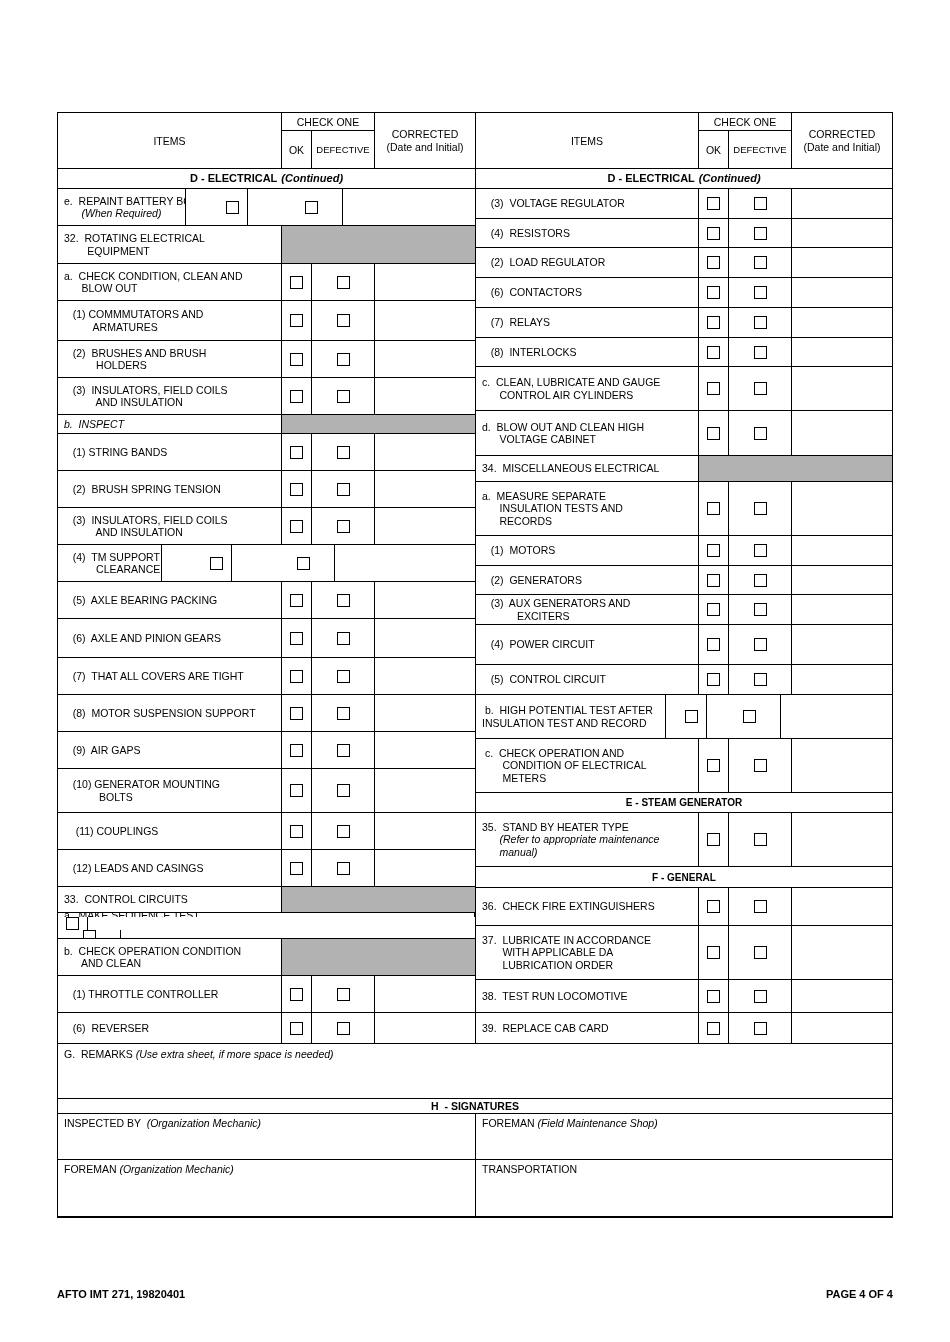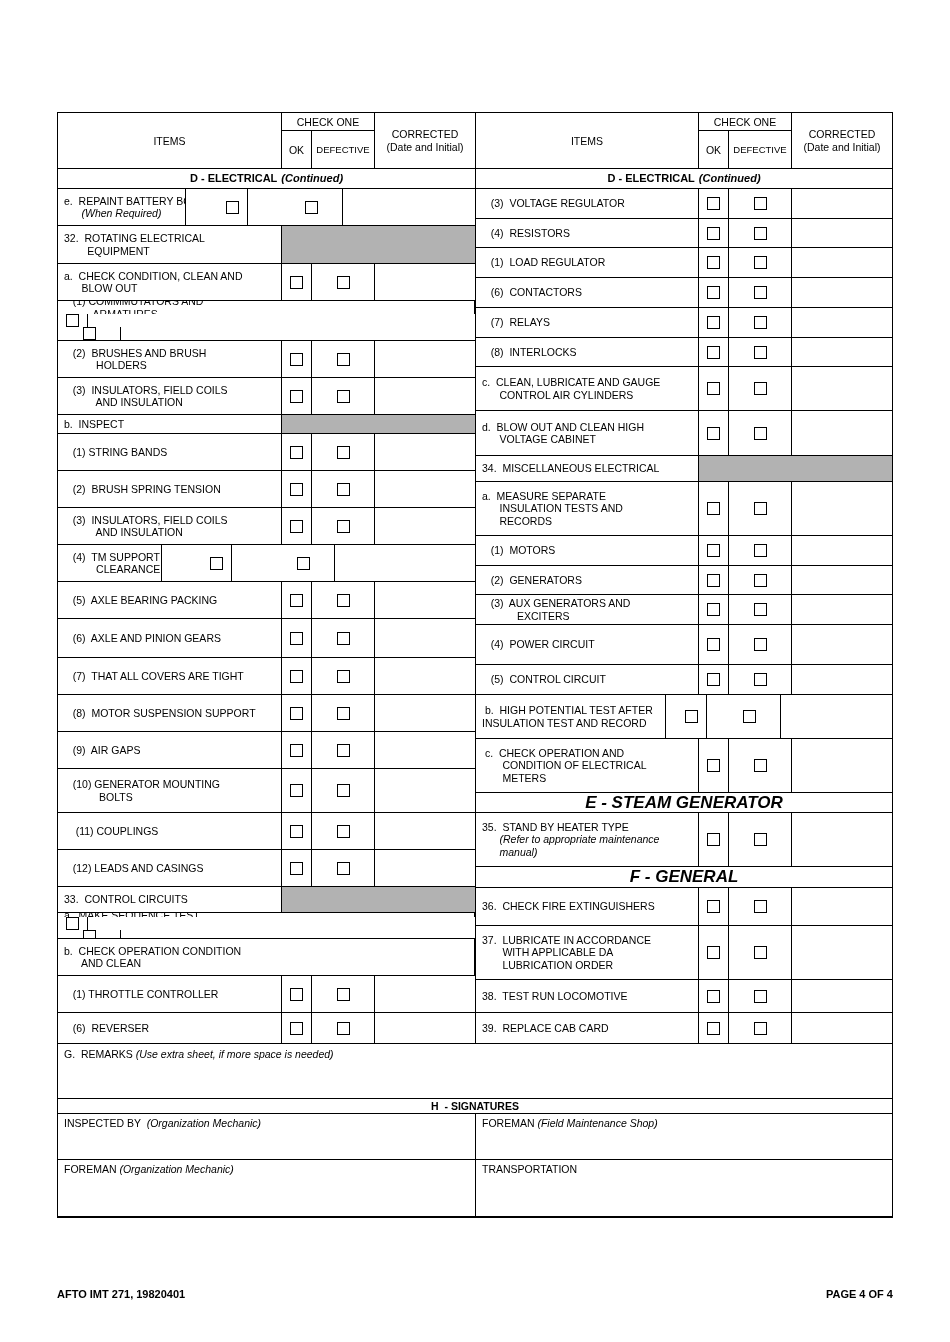--- a/index.html
+++ b/index.html
@@ -27,21 +27,21 @@
   
   .row { display:flex; border-bottom:1px solid #000; align-items:stretch; overflow:hidden; }
   .c-items { flex:1; border-right:1px solid #000; display:flex; flex-direction:column; justify-content:center; padding:2px 2px 2px 6px; overflow:hidden; }
   .lbl { display:block; white-space:pre; font-size:10.5px; line-height:12.3px; }
   .italic { font-style:italic; }
   .c-ok { width:30px; border-right:1px solid #000; display:flex; align-items:center; justify-content:center; }
   .c-def { width:63px; border-right:1px solid #000; display:flex; align-items:center; justify-content:center; }
   .c-corr { width:100px; }
   .c-shaded { width:193px; background:#b2b2b2; }
   .cb { width:13px; height:13px; border:1px solid #000; background:#fff; display:inline-block; }
-  .row.section .sec-label { flex:1; display:flex; align-items:center; justify-content:center; font-weight:bold; font-size:17px;font-style:italic; }
+  .row.section .sec-label { flex:1; display:flex; align-items:center; justify-content:center; font-weight:bold; font-size:10px; }
 
   
   .remarks { height:55px; border-bottom:1px solid #000; padding:4px 6px; font-size:10.5px; }
   .remarks span { white-space:pre; }
 
   
   .sig-hdr { height:15px; border-bottom:1px solid #000; text-align:center; font-weight:bold; font-size:10.5px; line-height:14px; white-space:pre; }
   .sig-grid { display:flex; flex-wrap:wrap; }
   .sig-cell { width:50%; padding:3px 6px; font-size:10.5px; }
   .sig-cell span { white-space:pre; }
@@ -102,21 +102,21 @@
       BLOW OUT</span>
               </div>
               <div class="c-ok">
                 <span class="cb"></span>
               </div>
               <div class="c-def">
                 <span class="cb"></span>
               </div>
               <div class="c-corr"></div>
             </div>
-            <div class="row" style="height: 40px; flex-direction: column;">
+            <div class="row" style="height: 40px;">
               <div class="c-items">
                 <span class="lbl">   (1) COMMMUTATORS AND
           ARMATURES</span>
               </div>
               <div class="c-ok">
                 <span class="cb"></span>
               </div>
               <div class="c-def">
                 <span class="cb"></span>
               </div>
@@ -141,21 +141,21 @@
            AND INSULATION</span>
               </div>
               <div class="c-ok">
                 <span class="cb"></span>
               </div>
               <div class="c-def">
                 <span class="cb"></span>
               </div>
               <div class="c-corr"></div>
             </div>
-            <div class="row" style="height: 19px;">
+            <div class="row" style="height: 19px; font-style: italic;">
               <div class="c-items">
                 <span class="lbl">b.  INSPECT</span>
               </div>
               <div class="c-shaded" style="background: rgb(178, 178, 178);"></div>
             </div>
             <div class="row" style="height: 37px;">
               <div class="c-items">
                 <span class="lbl">   (1) STRING BANDS</span>
               </div>
               <div class="c-ok">
@@ -312,21 +312,21 @@
                 <span class="lbl">a.  MAKE SEQUENCE TEST</span>
               </div>
               <div class="c-ok">
                 <span class="cb"></span>
               </div>
               <div class="c-def">
                 <span class="cb"></span>
               </div>
               <div class="c-corr"></div>
             </div>
-            <div class="row" style="height: 37px; flex-direction: column;">
+            <div class="row" style="height: 37px;">
               <div class="c-items">
                 <span class="lbl">b.  CHECK OPERATION CONDITION
       AND CLEAN</span>
               </div>
               <div class="c-shaded" style="background: rgb(178, 178, 178);"></div>
             </div>
             <div class="row" style="height: 37px;">
               <div class="c-items">
                 <span class="lbl">   (1) THROTTLE CONTROLLER</span>
               </div>
@@ -389,21 +389,21 @@
               <div class="c-ok">
                 <span class="cb"></span>
               </div>
               <div class="c-def">
                 <span class="cb"></span>
               </div>
               <div class="c-corr"></div>
             </div>
             <div class="row" style="height: 30px;">
               <div class="c-items">
-                <span class="lbl">   (1)  LOAD REGULATOR</span>
+                <span class="lbl">   (2)  LOAD REGULATOR</span>
               </div>
               <div class="c-ok">
                 <span class="cb"></span>
               </div>
               <div class="c-def">
                 <span class="cb"></span>
               </div>
               <div class="c-corr"></div>
             </div>
             <div class="row" style="height: 30px;">

